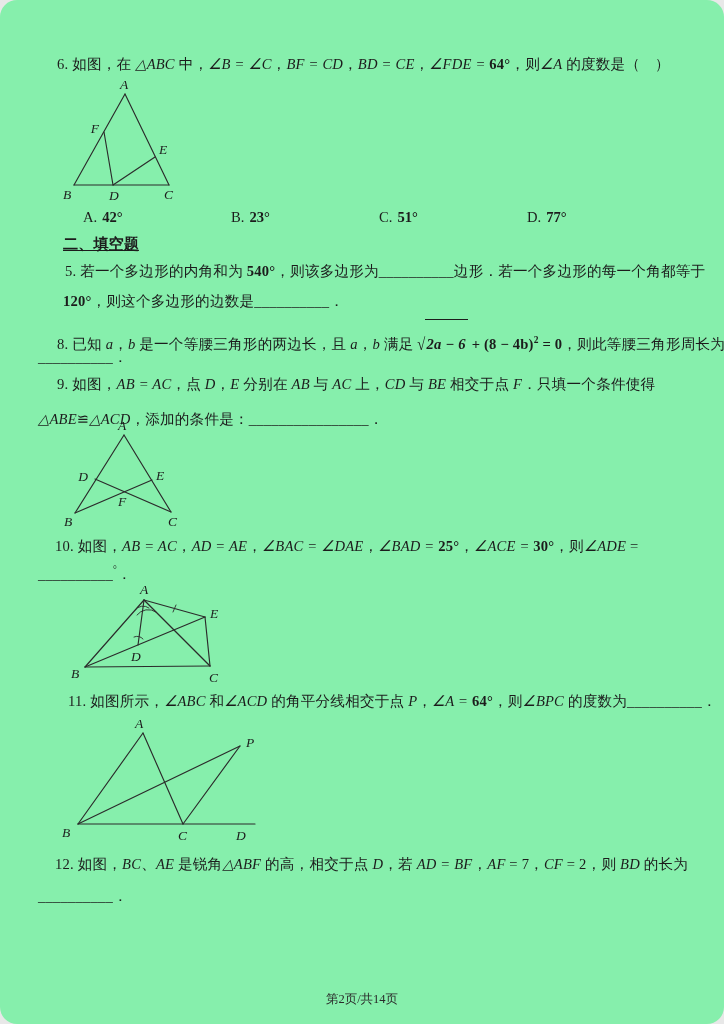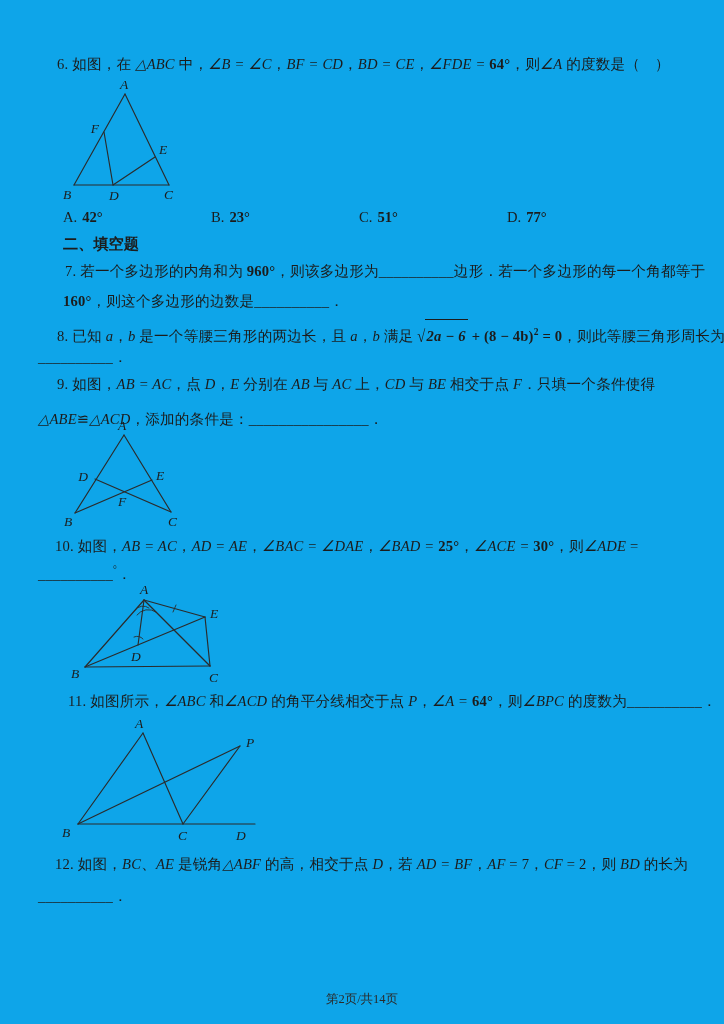--- a/index.html
+++ b/index.html
@@ -1,31 +1,31 @@
 <!DOCTYPE html>
 <html><head>
 <meta charset="utf-8">
 <style>
   html,body{margin:0;padding:0;background:#e8e8e8;}
   #page{
-    position:relative;width:724px;height:1024px;background:#0ea5e9;
+    position:relative;width:724px;height:1024px;background:#86efac;
     font-family:"Liberation Serif","DejaVu Serif",serif;
-    font-size:14.6px;color:#1c1c1c;overflow:hidden;margin:0 auto;
+    font-size:14.6px;color:#1c1c1c;overflow:hidden;margin:0 auto;border-radius:17px;
   }
   .line{position:absolute;white-space:nowrap;letter-spacing:0.2px;}
   .bold{font-weight:bold;}
   .ital{font-style:italic;font-family:"Liberation Serif",serif;}
   sup.seg-sup{font-size:9.5px;line-height:0;vertical-align:6px;}
   .sqrt{display:inline-block;white-space:nowrap;}
   .rad{display:inline-block;transform:scaleY(1.18);margin-right:-1px;}
-  .vinculum{display:inline-block;border-top:1.3px solid #1c1c1c;padding:8px 2px;font-style:italic;}
-  .options-row{position:absolute;display:flex;}
+  .vinculum{display:inline-block;border-top:1.3px solid #1c1c1c;padding:16px 2px;font-style:italic;}
+  .options-row{position:absolute;display:flex;margin-left:20px;}
   .opt{width:148px;white-space:nowrap;}
   .opt .val{font-weight:bold;margin-left:5px;}
-  .section-title{position:absolute;font-weight:bold;font-size:15.2px;}
+  .section-title{position:absolute;font-weight:bold;font-size:15.2px;text-decoration:underline;}
   .fig{position:absolute;}
   .fig svg{display:block;}
   .fig line, .fig path, .fig polyline{stroke:#2b2b2b;stroke-width:1.15;fill:none;stroke-linecap:round;}
   .fig text{font-size:13.5px;font-style:italic;fill:#1c1c1c;stroke:none;font-family:"Liberation Serif",serif;}
   .fig .mark{stroke-width:0.9;}
   .footer{position:absolute;left:0;width:724px;text-align:center;font-size:12.5px;color:#2a2a2a;}
 </style>
 </head>
 <body>
 
@@ -51,22 +51,22 @@
 
   <div class="options-row" style="left:63px;top:209px;">
     <div class="opt"><span>A.</span><span class="val">42°</span></div>
     <div class="opt"><span>B.</span><span class="val">23°</span></div>
     <div class="opt"><span>C.</span><span class="val">51°</span></div>
     <div class="opt"><span>D.</span><span class="val">77°</span></div>
   </div>
 
   <div class="section-title" style="left:63px;top:234px;">二、填空题</div>
 
-  <div class="line" style="left:65px;top:262px;"><span>7. 若一个多边形的内角和为 </span><span class="bold">960°</span><span>，则该多边形为__________边形．若一个多边形的每一个角都等于</span></div>
-  <div class="line" style="left:63px;top:292px;"><span class="bold">160°</span><span>，则这个多边形的边数是__________．</span></div>
+  <div class="line" style="left:65px;top:262px;"><span>5. 若一个多边形的内角和为 </span><span class="bold">540°</span><span>，则该多边形为__________边形．若一个多边形的每一个角都等于</span></div>
+  <div class="line" style="left:63px;top:292px;"><span class="bold">120°</span><span>，则这个多边形的边数是__________．</span></div>
 
   <div class="line" style="left:57px;top:319px;"><span>8. 已知 </span><span class="ital">a</span><span>，</span><span class="ital">b</span><span> 是一个等腰三角形的两边长，且 </span><span class="ital">a</span><span>，</span><span class="ital">b</span><span> 满足 </span><span class="sqrt bold"><span class="rad">√</span><span class="vinculum">2a − 6</span></span><span class="bold"> + (8 − 4b)</span><sup class="seg-sup bold">2</sup><span class="bold"> = 0</span><span>，则此等腰三角形周长为</span></div>
   <div class="line" style="left:38px;top:348px;"><span>__________．</span></div>
 
   <div class="line" style="left:57px;top:375px;"><span>9. 如图，</span><span class="ital">AB = AC</span><span>，点 </span><span class="ital">D</span><span>，</span><span class="ital">E</span><span> 分别在 </span><span class="ital">AB</span><span> 与 </span><span class="ital">AC</span><span> 上，</span><span class="ital">CD</span><span> 与 </span><span class="ital">BE</span><span> 相交于点 </span><span class="ital">F</span><span>．只填一个条件使得</span></div>
   <div class="line" style="left:38px;top:410px;"><span class="ital">△ABE</span><span>≌</span><span class="ital">△ACD</span><span>，添加的条件是：________________．</span></div>
 
   <div class="fig" style="left:55px;top:420px;">
     <svg width="140" height="112" viewBox="0 0 140 112">
       <line x1="69" y1="15" x2="20" y2="93"></line>

